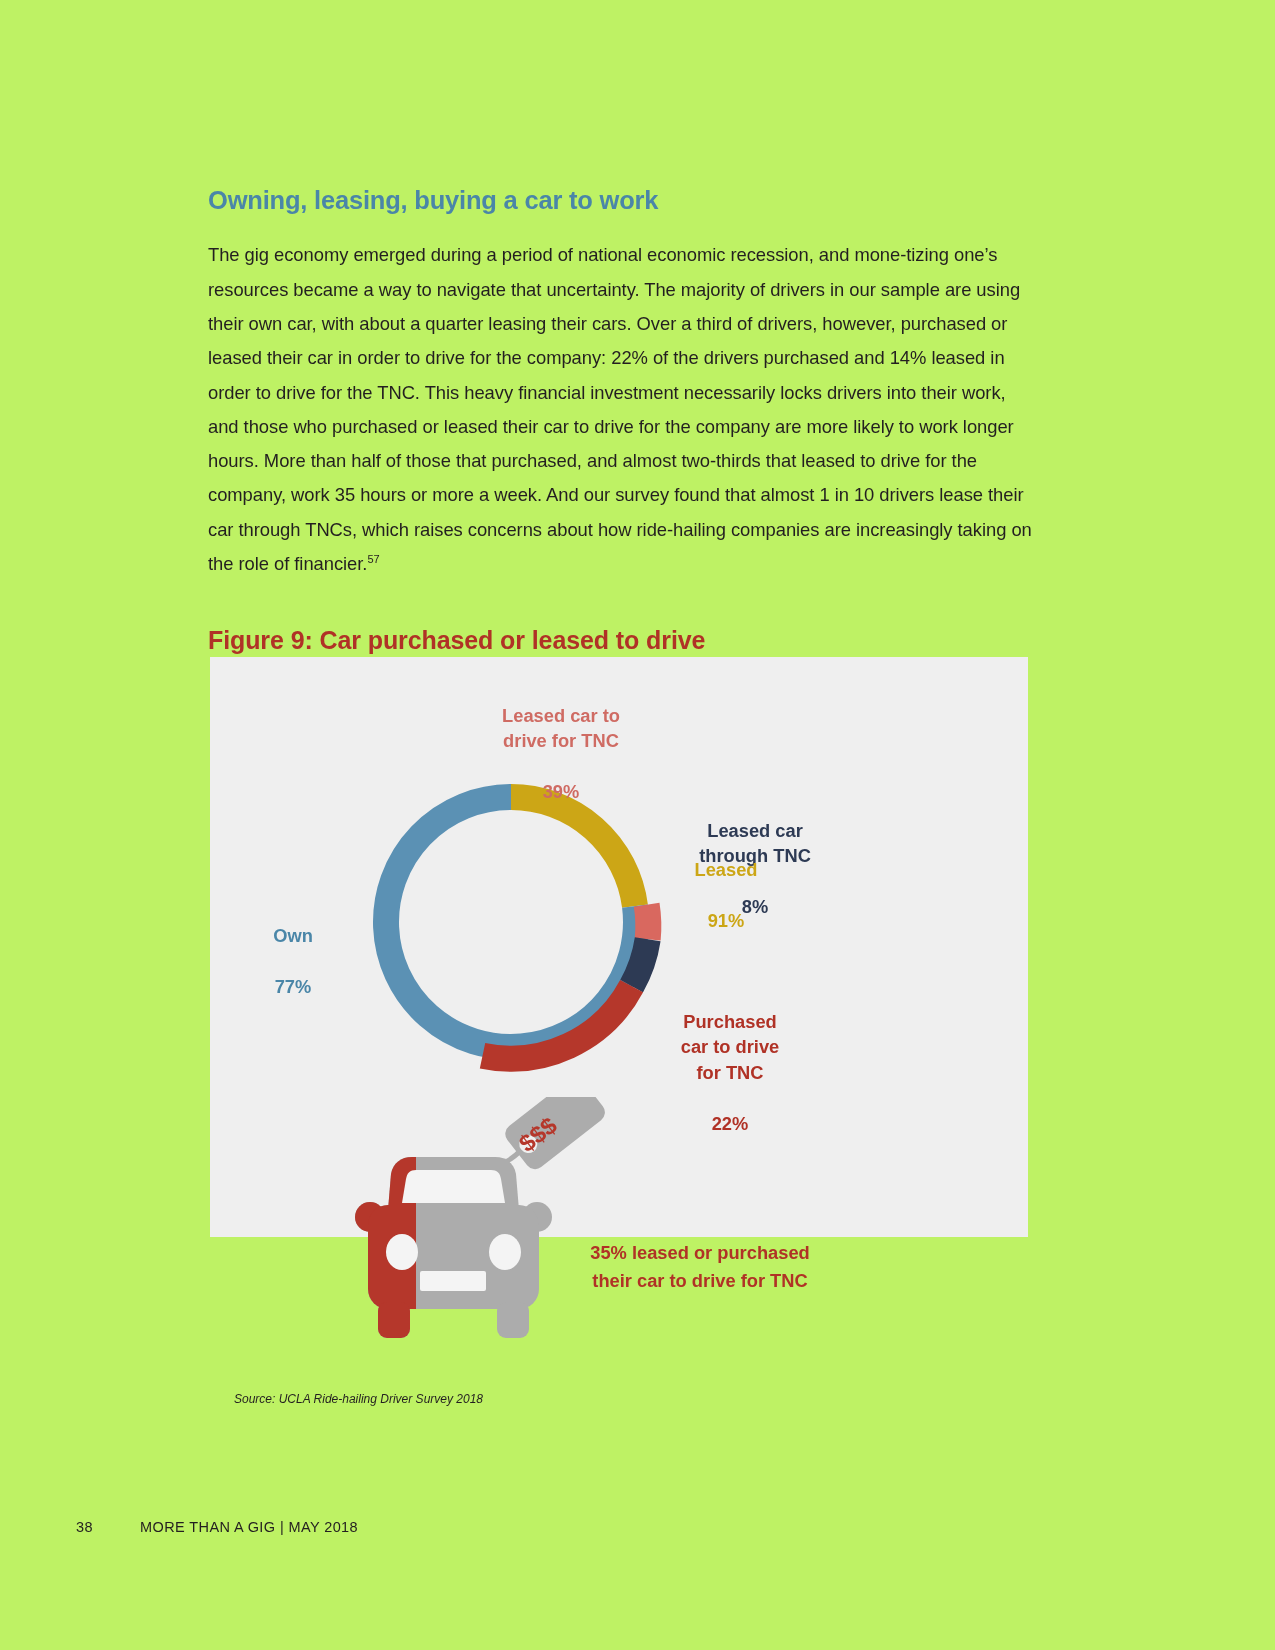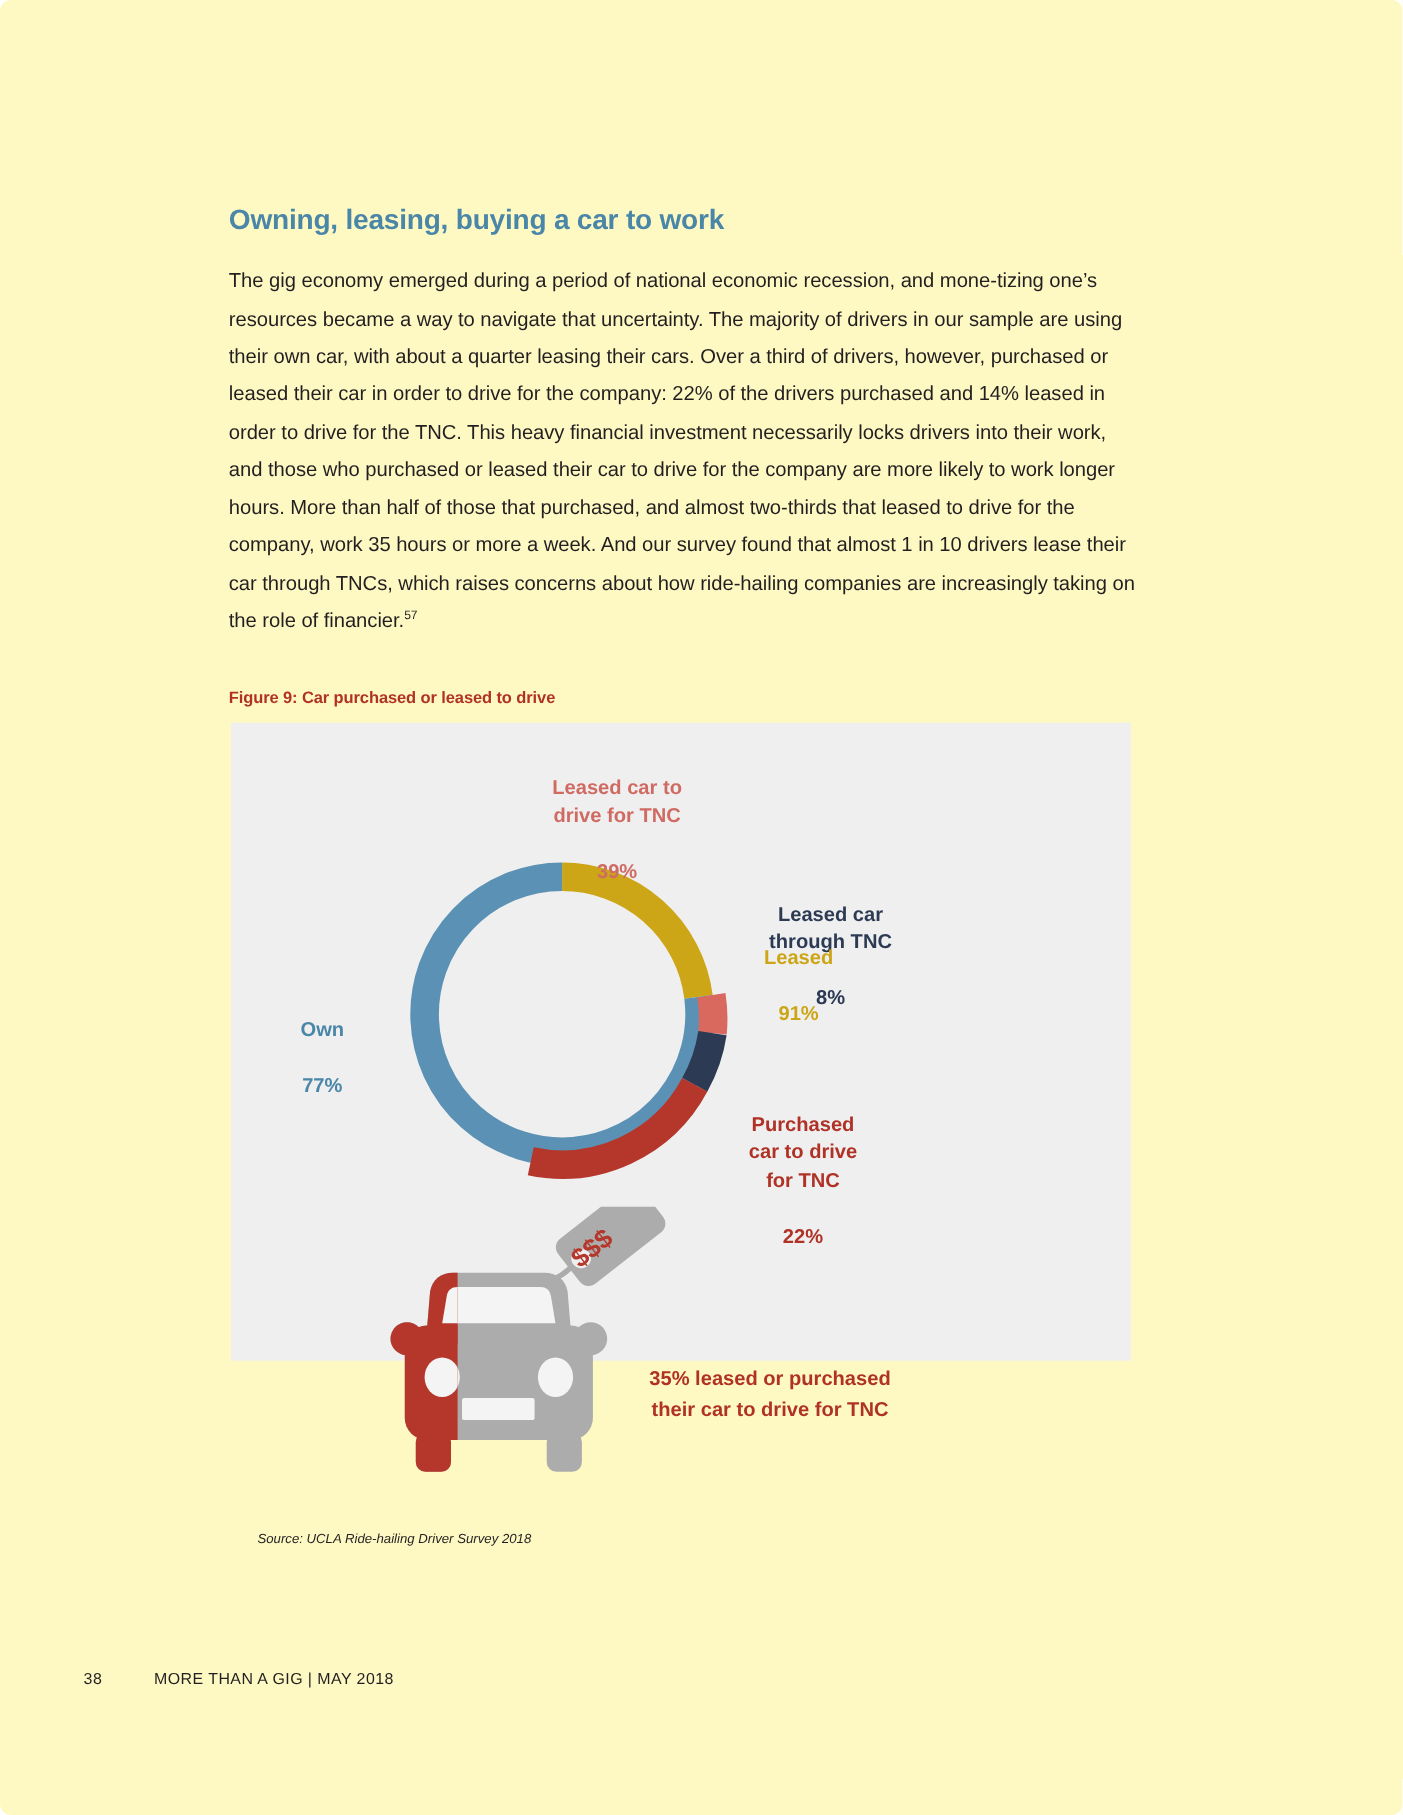--- a/index.html
+++ b/index.html
@@ -10,22 +10,21 @@
   body {
     width: 1275px;
     height: 1650px;
     position: relative;
     font-family: "Liberation Sans", sans-serif;
     -webkit-font-smoothing: antialiased;
   }
   .page {
     position: absolute;
     inset: 0;
-    background: #fef9c3;
-    border-radius: 10px;
+    background: #bef264;
   }
 
   
   .section-heading {
     position: absolute;
     left: 208px;
     top: 165px;
     width: 830px;
     font-size: 25.5px;
     font-weight: bold;
@@ -49,21 +48,21 @@
     font-size: 11px;
     vertical-align: super;
     line-height: 0;
   }
 
   
   .figure-caption {
     position: absolute;
     left: 208px;
     top: 626px;
-    font-size: 15px;
+    font-size: 25px;
     font-weight: bold;
     color: #b03226;
     letter-spacing: -0.1px;
   }
 
   
   .figure-panel {
     position: absolute;
     left: 210px;
     top: 657px;

